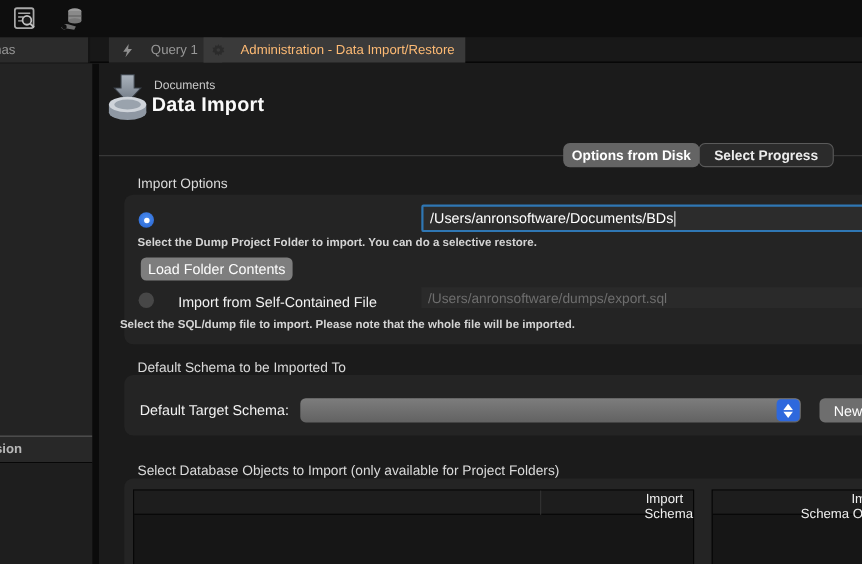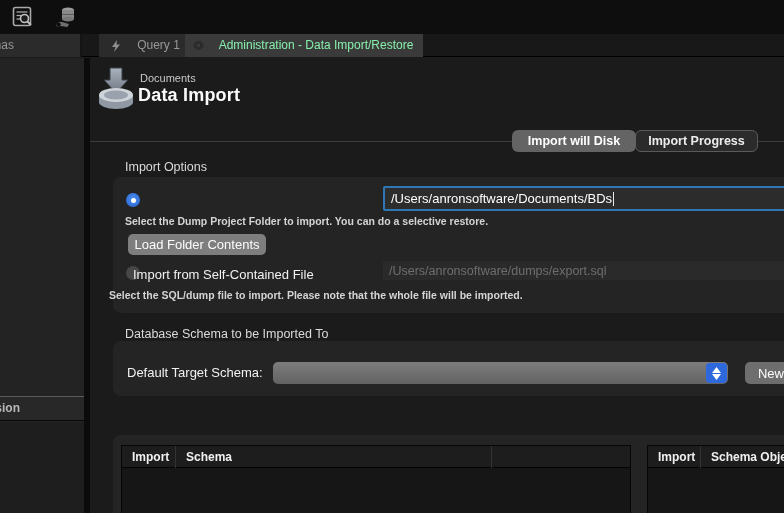--- a/index.html
+++ b/index.html
@@ -9,21 +9,21 @@
   .abs { position:absolute; }
 
   
   #toolbar { left:0; top:0; width:784px; height:34px; background:#0e0e0e; }
   .tb-icon { position:absolute; top:6px; }
 
   
   #tabbar { left:0; top:34px; width:784px; height:23px; background:#181818; border-bottom:1px solid #000; }
   .doc-tab { position:absolute; top:0; height:23px; background:#2b2b2b; color:#989898;
     font-size:12px; line-height:23px; overflow:visible; }
-  .doc-tab.active { background:#3a3a3a; color:#86efac;padding-left:24px; }
+  .doc-tab.active { background:#3a3a3a; color:#fdba74;padding-left:24px; }
   .tab-sep { position:absolute; top:0; height:23px; width:2px; background:#141414; }
 
   
   #sidebar { left:0; top:58px; width:84px; height:455px; background:#232323; }
   #session-row { position:absolute; left:0; top:338px; width:84px; height:25px; background:#282828;
     border-top:1px solid #5a5a5a; border-bottom:1px solid #070707; }
   #session-row span { position:absolute; left:-26px; top:4px; font-size:12px; font-weight:600; color:#b8b8b8; white-space:nowrap; }
   #session-below { position:absolute; left:0; top:364px; width:84px; height:91px; background:#1e1e1e; }
   #vdivider { left:84px; top:58px; width:6px; height:455px; background:#0b0b0b; }
 
@@ -65,21 +65,21 @@
   
   #dropdown { left:273px; top:362px; width:455px; height:22px; border-radius:5px;
     background:linear-gradient(#7d7d7d,#626262); }
   #dropdown-cap { position:absolute; right:1px; top:1px; width:21px; height:20px; background:#2e68dd;
     border-radius:4px; display:flex; flex-direction:column; align-items:center; justify-content:center; gap:1px; }
   #btn-new { left:745px; top:362px; width:62px; height:22px; background:#6e6e6e; }
 
   
   .obj-table { position:absolute; top:445px; height:75px; background:#161616; border:1px solid #060606; }
   .obj-head { height:22px; background:#1d1d1d; border-bottom:1px solid #040404;
-    display:flex; align-items:center; font-size:12px; font-weight:700; color:#f0f0f0; position:relative; }
+    display:flex; align-items:flex-end; font-size:12px; font-weight:400; color:#f0f0f0; position:relative;flex-direction:column; }
   .hcell { padding-left:10px; white-space:nowrap; }
   .hdiv { width:1px; height:22px; background:#333; }
   .hdiv.float { position:absolute; top:0; }
 </style>
 </head>
 <body>
 
 <div id="page">
 
   <div class="abs" id="toolbar">
@@ -140,64 +140,65 @@
     <ellipse cx="20" cy="36" rx="17" ry="7" fill="#8f98a3"></ellipse>
     <rect x="3" y="29" width="34" height="7" fill="#8f98a3"></rect>
     <ellipse cx="20" cy="29" rx="17" ry="7" fill="#cfd4da"></ellipse>
     <ellipse cx="20" cy="29" rx="12" ry="4.6" fill="#9aa3ad"></ellipse>
   </svg>
   <div class="abs" id="host-label">Documents</div>
   <div class="abs" id="page-title">Data Import</div>
 
   <div class="abs" id="tabline"></div>
   <div class="seg" id="seg-disk">
-    <span>Import will Disk</span>
+    <span>Options from Disk</span>
   </div>
   <div class="seg" id="seg-progress">
-    <span>Import Progress</span>
+    <span>Select Progress</span>
   </div>
 
   <div class="section-label" style="left:125px; top:160px;">Import Options</div>
   <div class="groupbox" style="top:177px; height:136px;"></div>
 
   <div class="abs radio on" style="left:126px; top:193px;"></div>
   <div class="abs" id="field-folder">
     <span>/Users/anronsoftware/Documents/BDs</span>
     <span class="caret"></span>
   </div>
   <div class="helper" style="left:125px; top:215px;">Select the Dump Project Folder to import. You can do a selective restore.</div>
   <div class="btn" style="left:128px; top:234px; width:138px; height:21px;">
     <span>Load Folder Contents</span>
   </div>
 
   <div class="abs radio off" style="left:126px; top:266px;"></div>
-  <div class="radio-label" style="left:133px; top:267px;">Import from Self-Contained File</div>
+  <div class="radio-label" style="left:162px; top:267px;">Import from Self-Contained File</div>
   <div class="abs" id="field-file">
     <span>/Users/anronsoftware/dumps/export.sql</span>
   </div>
   <div class="helper" style="left:109px; top:289px;">Select the SQL/dump file to import. Please note that the whole file will be imported.</div>
 
-  <div class="section-label" style="left:125px; top:327px;">Database Schema to be Imported To</div>
+  <div class="section-label" style="left:125px; top:327px;">Default Schema to be Imported To</div>
   <div class="groupbox" style="top:341px; height:55px;"></div>
   <div class="radio-label" style="left:127px; top:365px;">Default Target Schema:</div>
   <div class="abs" id="dropdown">
     <span style="font-size:13px; color:#fff; line-height:22px; padding-left:8px;"></span>
     <div id="dropdown-cap">
       <svg width="9" height="6" viewBox="0 0 9 6">
           <polygon points="4.5,0 9,6 0,6" fill="#fff"></polygon>
         </svg>
       <svg width="9" height="6" viewBox="0 0 9 6">
           <polygon points="0,0 9,0 4.5,6" fill="#fff"></polygon>
         </svg>
     </div>
   </div>
   <div class="btn abs" id="btn-new">
     <span>New...</span>
   </div>
 
+  <div class="section-label" style="left:125px; top:421px;">Select Database Objects to Import (only available for Project Folders)</div>
   <div class="groupbox" style="top:435px; height:90px;"></div>
 
   <div class="obj-table" style="left:121px; width:510px;">
     <div class="obj-head">
       <div class="hcell" style="width:53px;">Import</div>
       <div class="hdiv"></div>
       <div class="hcell">Schema</div>
       <div class="hdiv float" style="left:369px;"></div>
     </div>
   </div>

